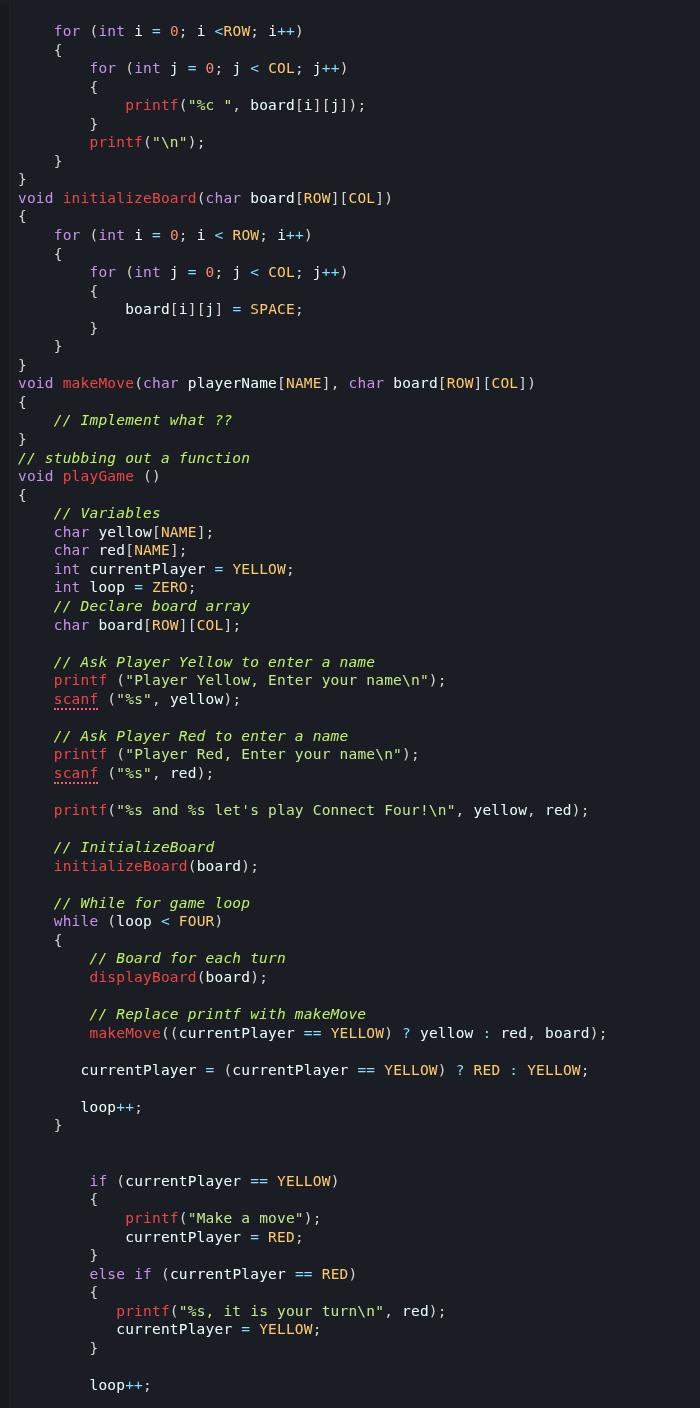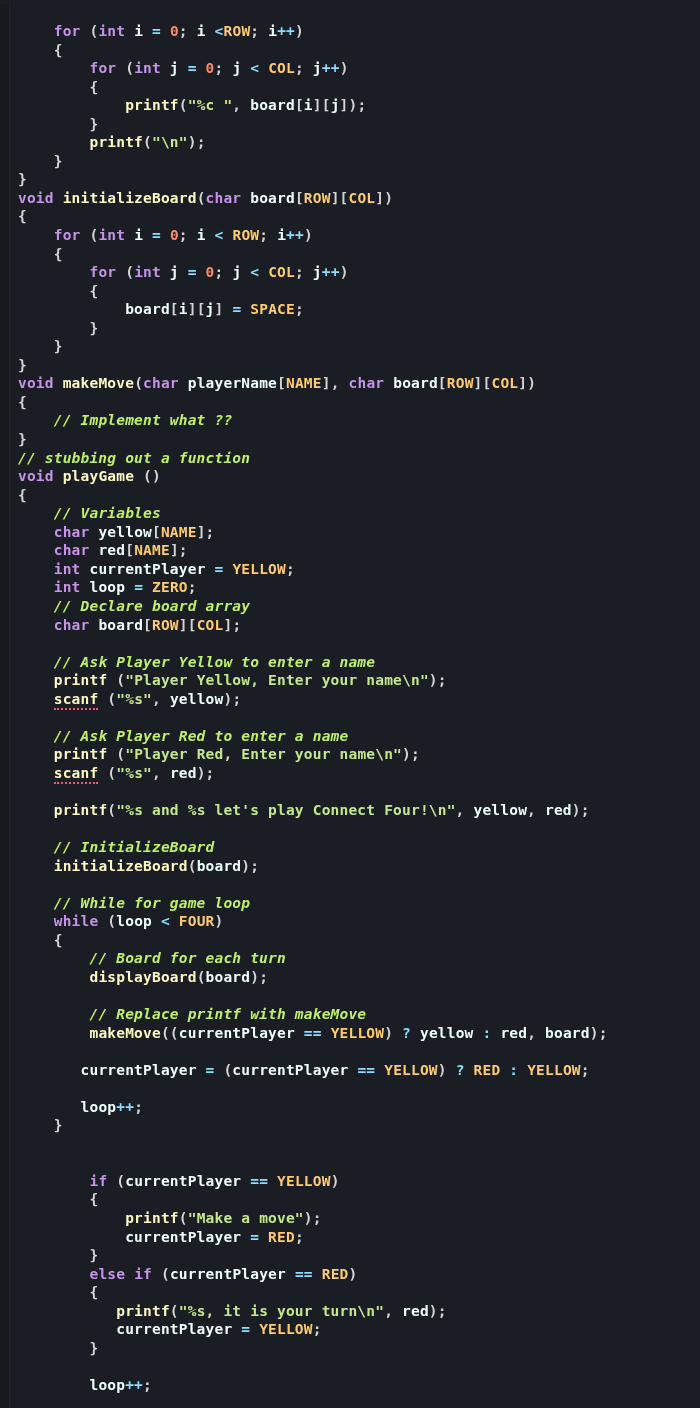--- a/index.html
+++ b/index.html
@@ -23,25 +23,25 @@
     width: 10px;
     background: #14161a;
     border-right: 1px solid #2a2d34;
     flex-shrink: 0;
     opacity: 0.5;
   }
   .code-area {
     flex: 1;
     padding: 18px 8px 8px 8px;
     white-space: pre;
-    font-weight: 700;
+    font-weight: 400;
     letter-spacing: 0.2px;
   }
   .tok-kw   { color: #c792ea; } 
-  .tok-fn   { color: #fef9c3; } 
+  .tok-fn   { color: #ef4444; } 
   .tok-num  { color: #f78c6c; } 
   .tok-const{ color: #ffcb6b; } 
   .tok-str  { color: #c3e88d; } 
   .tok-cmt  { color: #bef264; font-style: italic; } 
   .tok-var  { color: #eeffff; }
   .tok-op   { color: #89ddff; }
   .tok-pn   { color: #d4d4d4; }
   .underline-err {
     border-bottom: 2px dotted #ff5370;
     padding-bottom: 1px;

